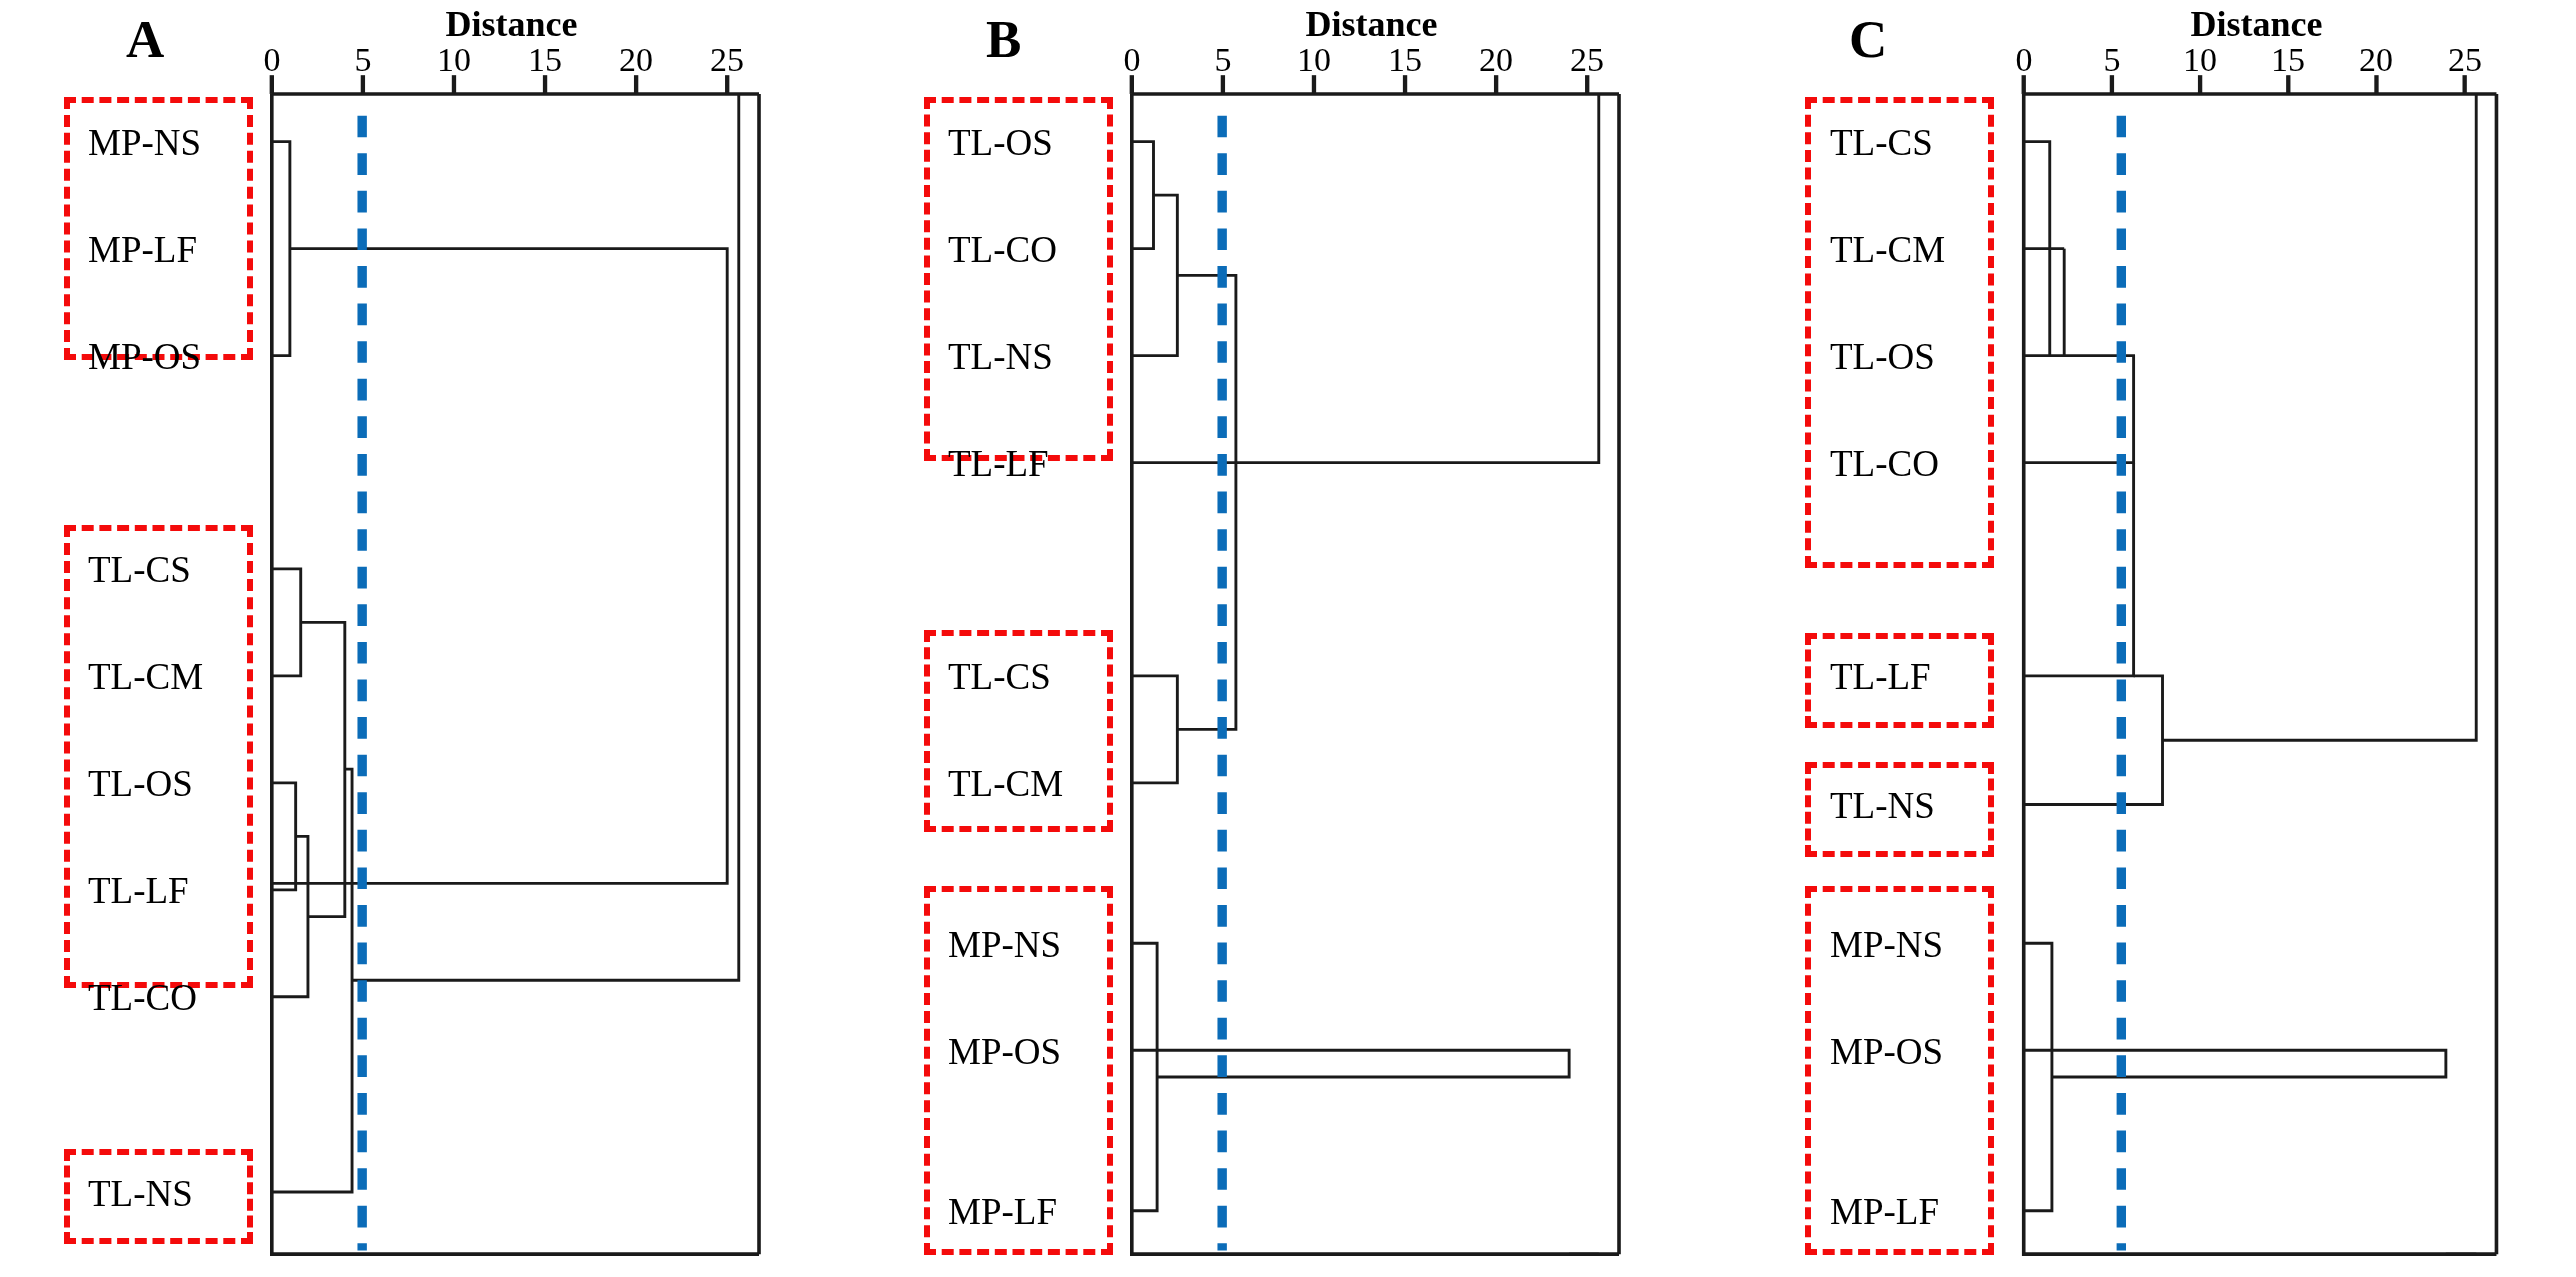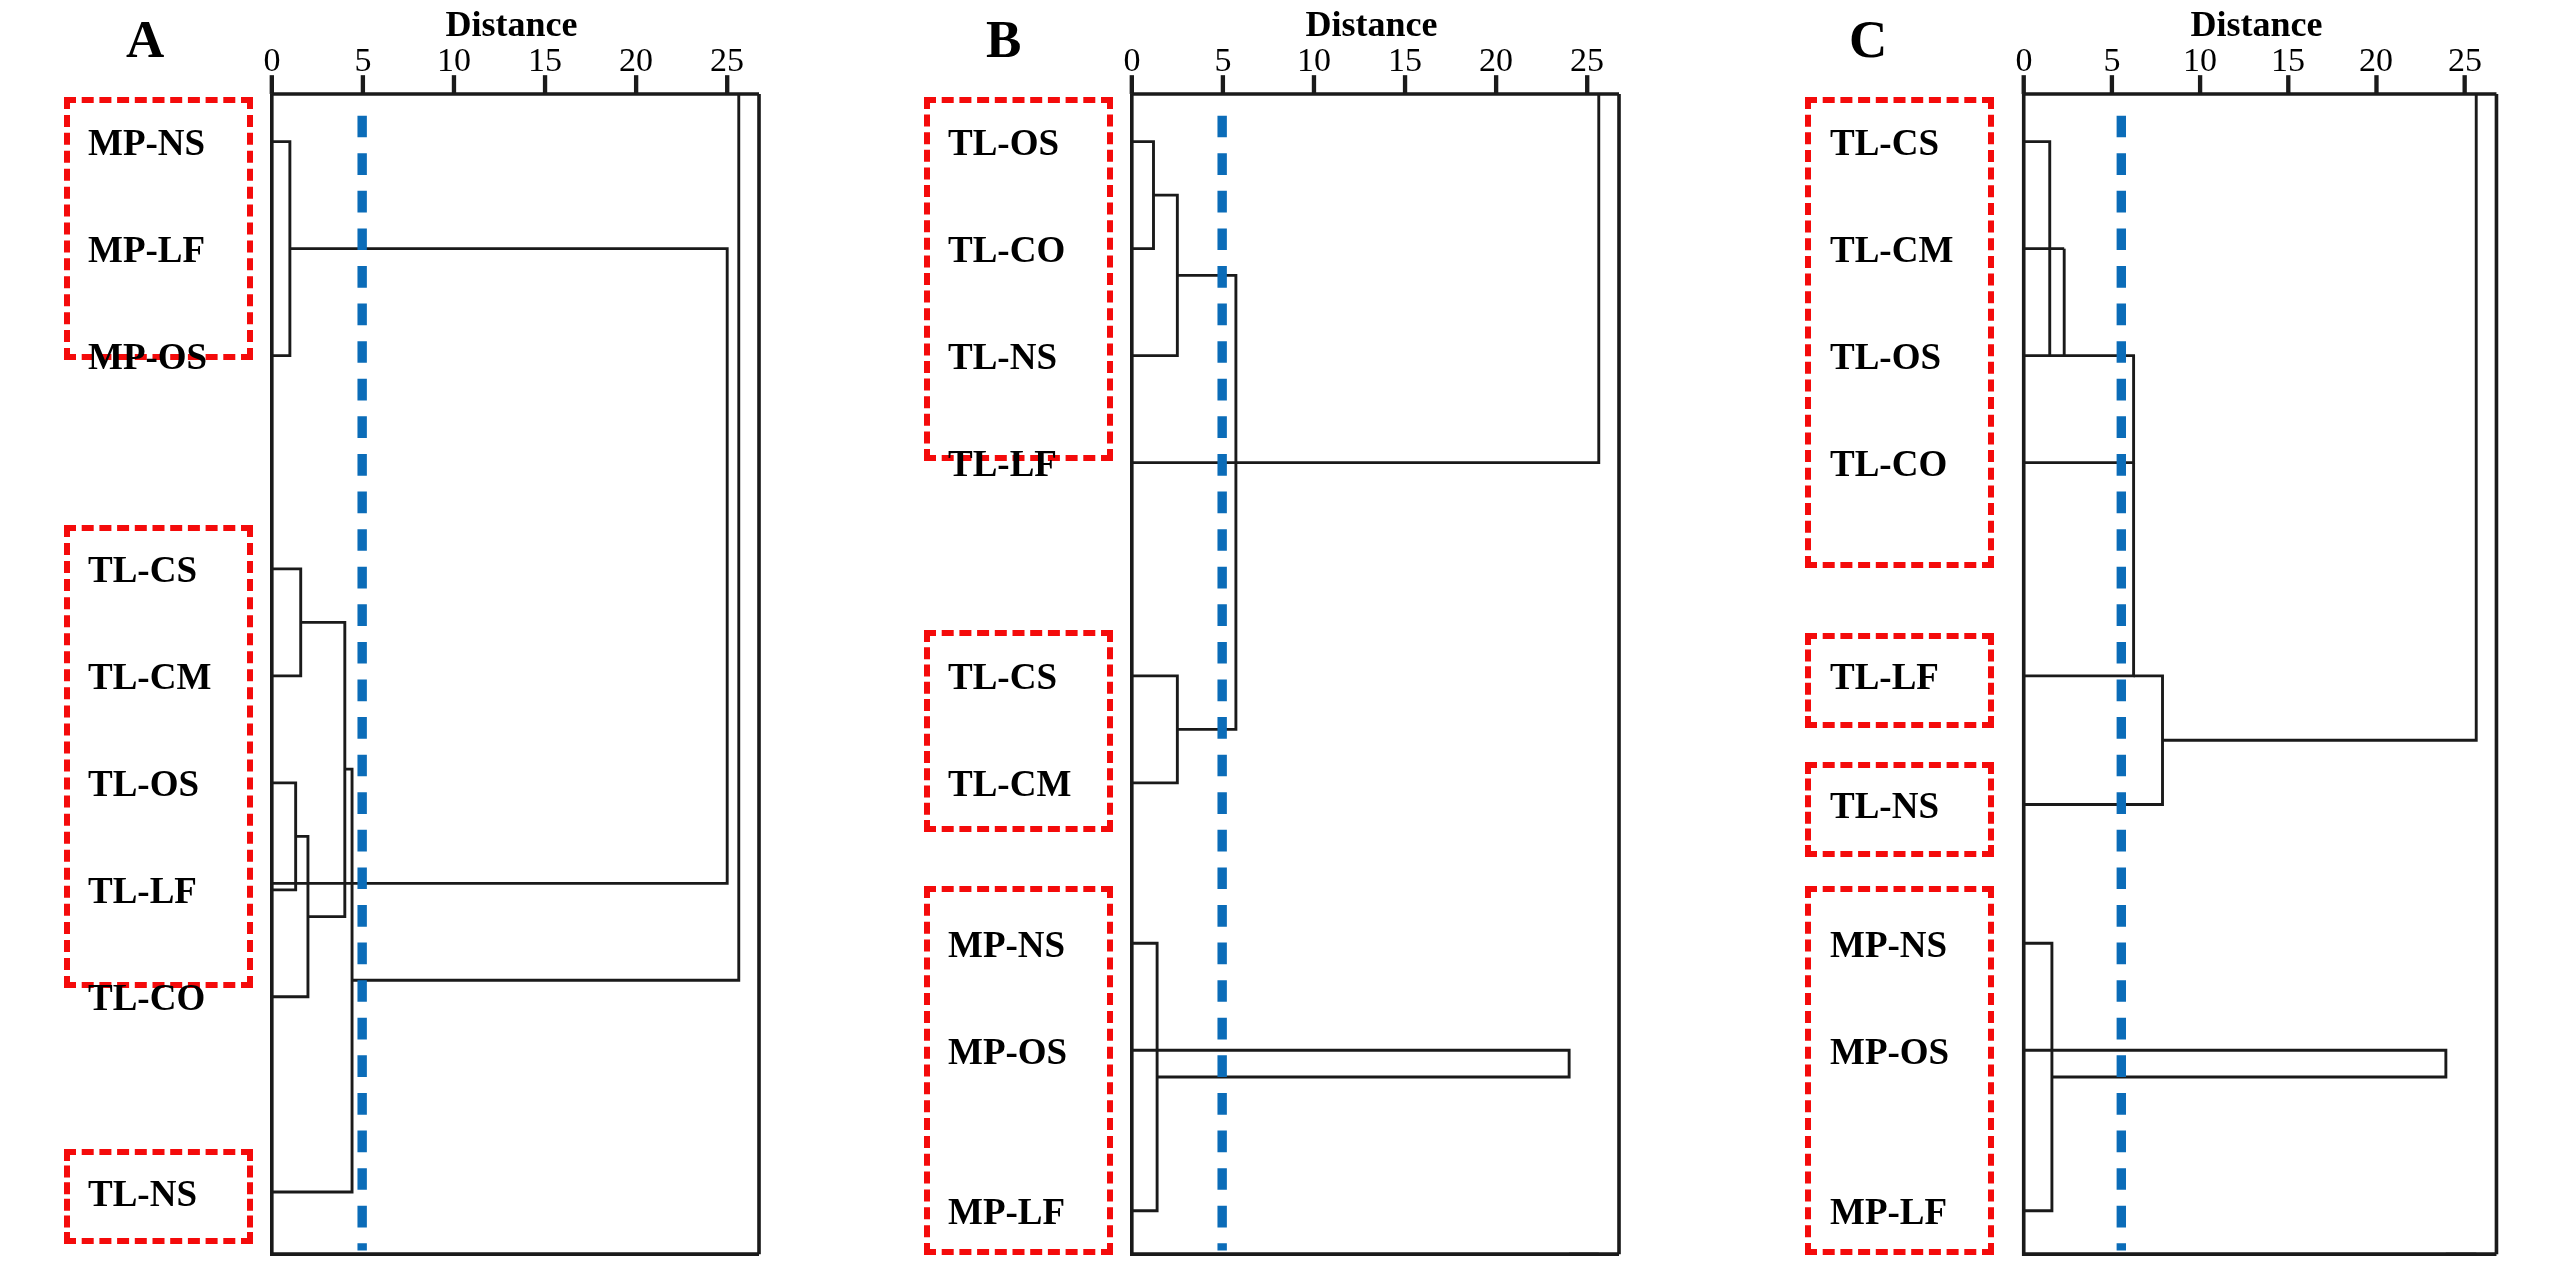--- a/index.html
+++ b/index.html
@@ -2,21 +2,21 @@
 <html style="font-size:11.6px"><head>
 <meta charset="utf-8">
 <style>
   html,body{margin:0;padding:0;background:#ffffff;}
   body{width:2576px;height:1278px;font-family:"Liberation Serif",serif;overflow:hidden;}
   #figure{position:relative;width:2576px;height:1278px;background:#fff;}
   .panel{position:absolute;top:0;height:1278px;}
   .panel-letter{position:absolute;font-family:"Liberation Serif",serif;font-weight:bold;font-size:53px;color:#000;line-height:1;}
   .axis-title{position:absolute;font-family:"Liberation Serif",serif;font-weight:bold;font-size:36px;color:#000;line-height:1;text-align:center;}
   .tick-label{position:absolute;font-family:"Liberation Serif",serif;font-size:34px;color:#000;line-height:1;text-align:center;width:58px;}
-  .leaf-label{position:absolute;font-family:"Liberation Serif",serif;font-size:37px;color:#000;line-height:1;white-space:nowrap;font-weight:bold;}
+  .leaf-label{position:absolute;font-family:"Liberation Serif",serif;font-size:37px;color:#000;line-height:1;white-space:nowrap;}
   .group-box{position:absolute;border:6.5px dashed #F40B0B;box-sizing:border-box;}
   svg{position:absolute;left:0;top:0;overflow:visible;}
   .dend-line{stroke:#1a1a1a;stroke-width:4;fill:none;stroke-linecap:butt;}
   .axis-line{stroke:#1a1a1a;stroke-width:5;fill:none;}
   .tick-mark{stroke:#1a1a1a;stroke-width:6;fill:none;}
   .cut-line{stroke:#0B6CB8;stroke-width:13;fill:none;stroke-dasharray:30 22;}
 </style>
 </head>
 <body>
 

